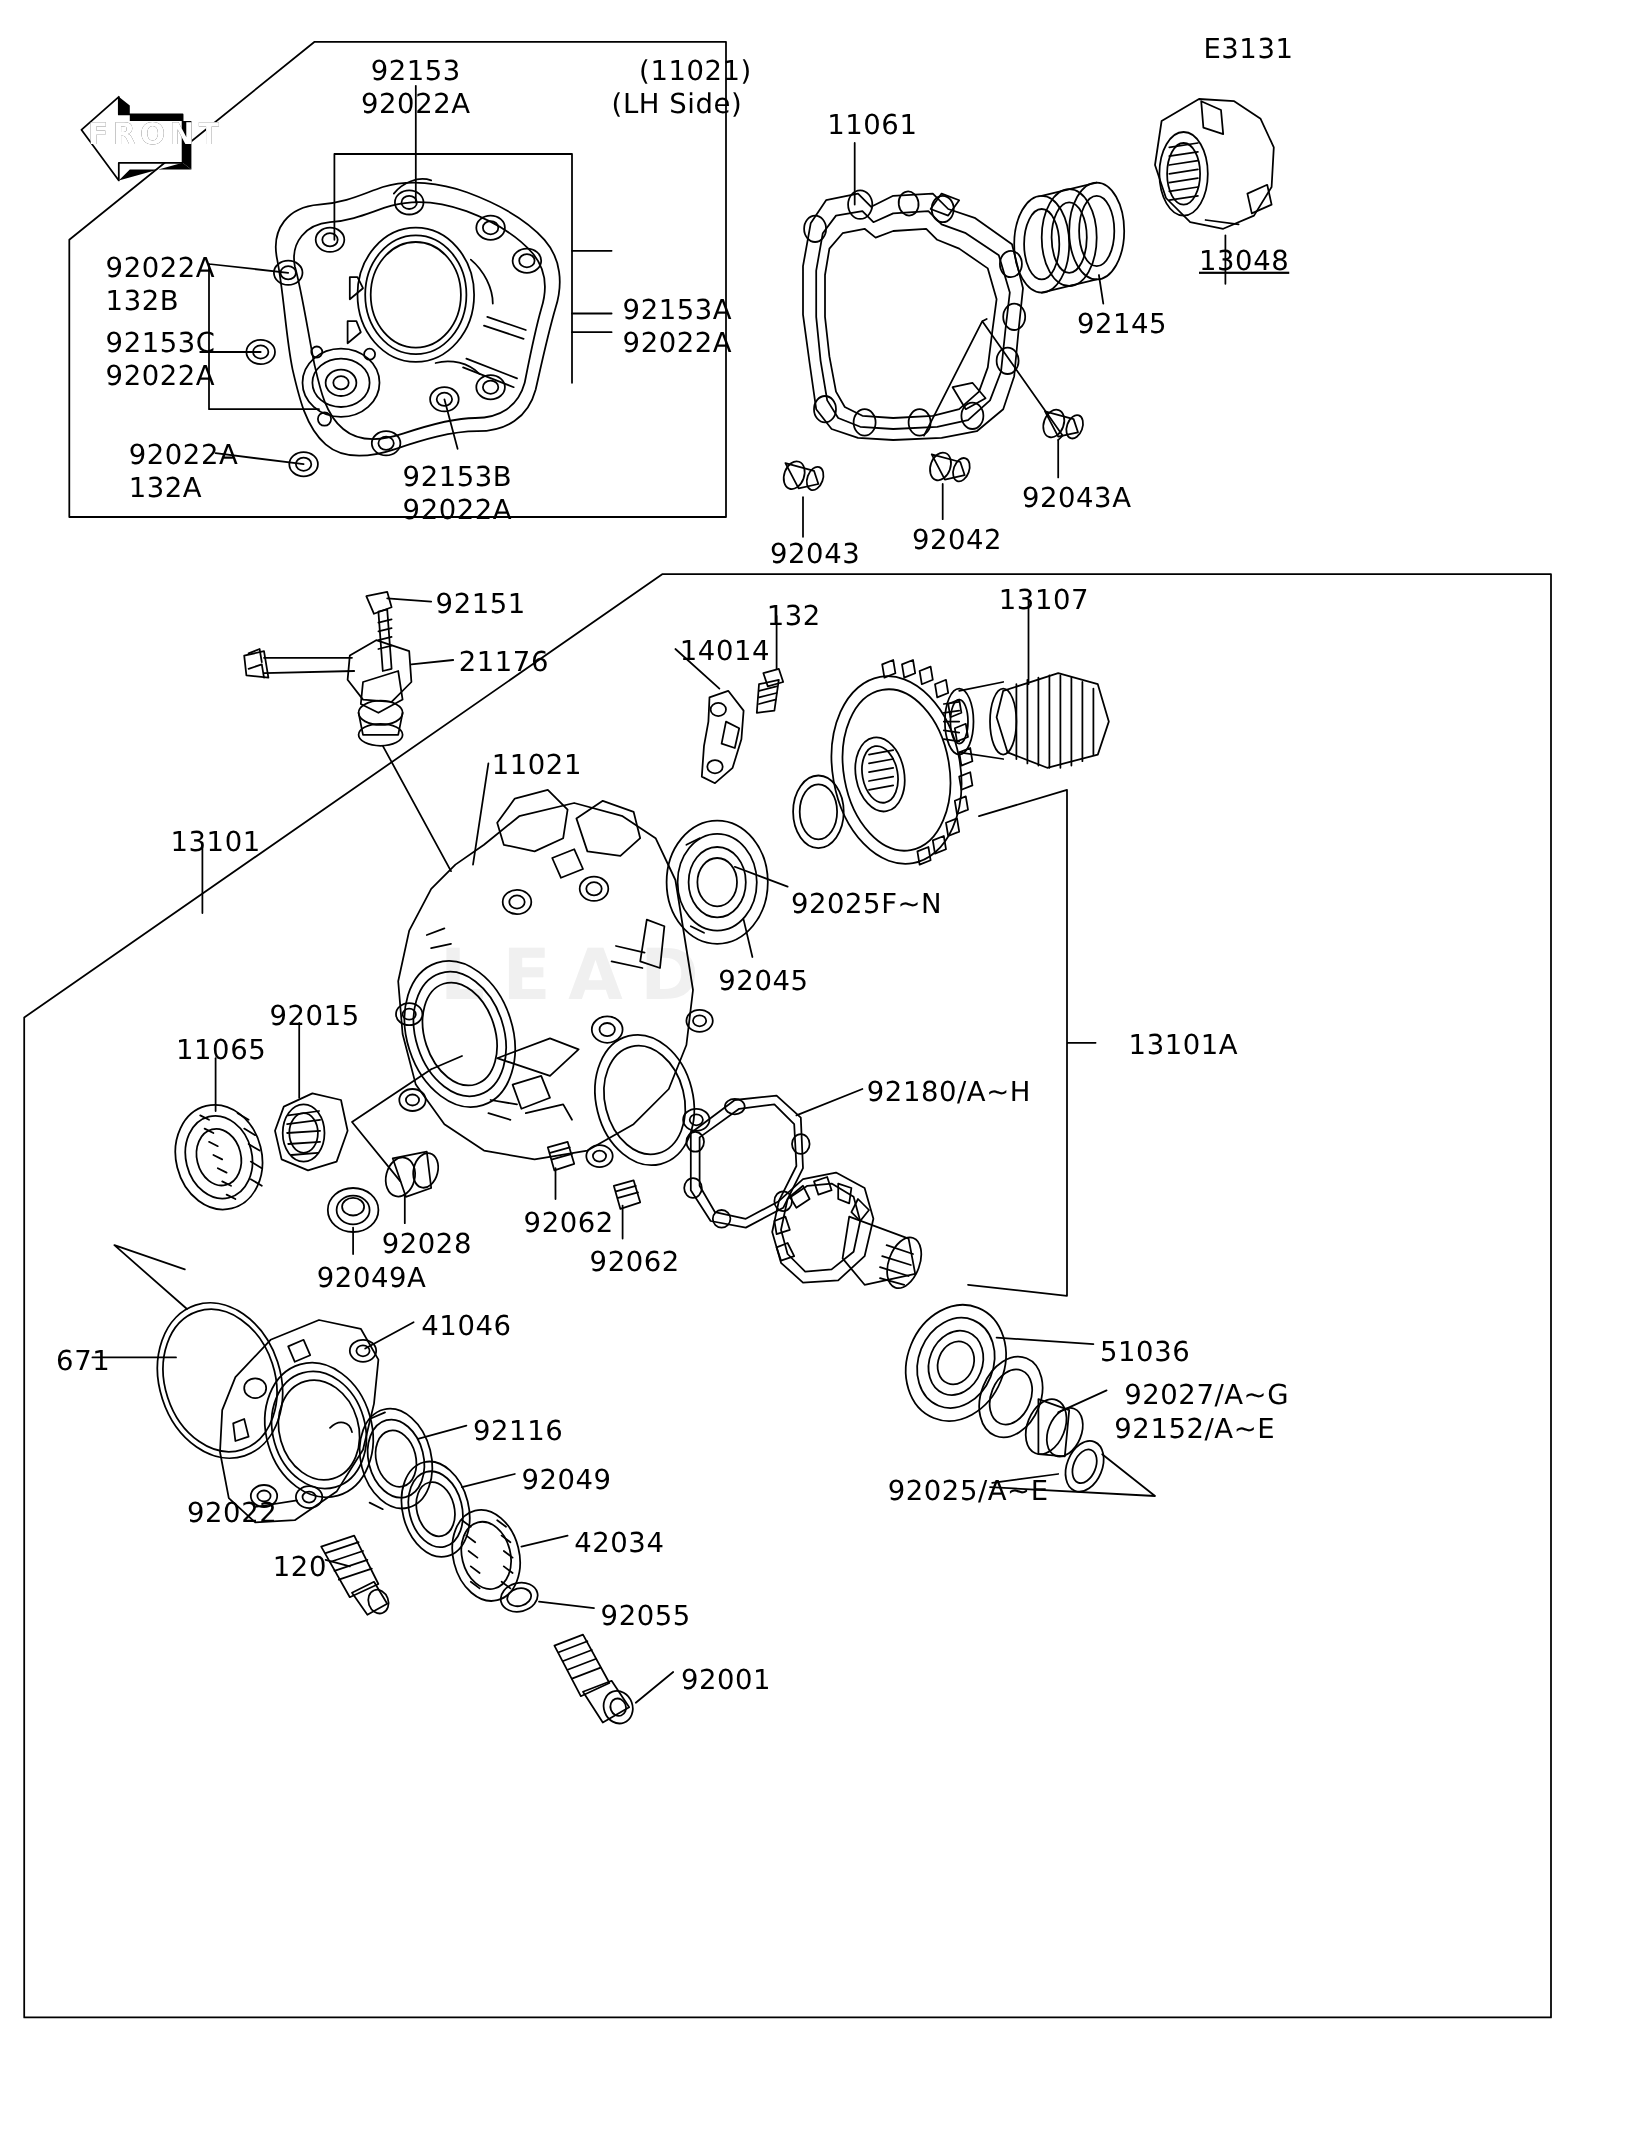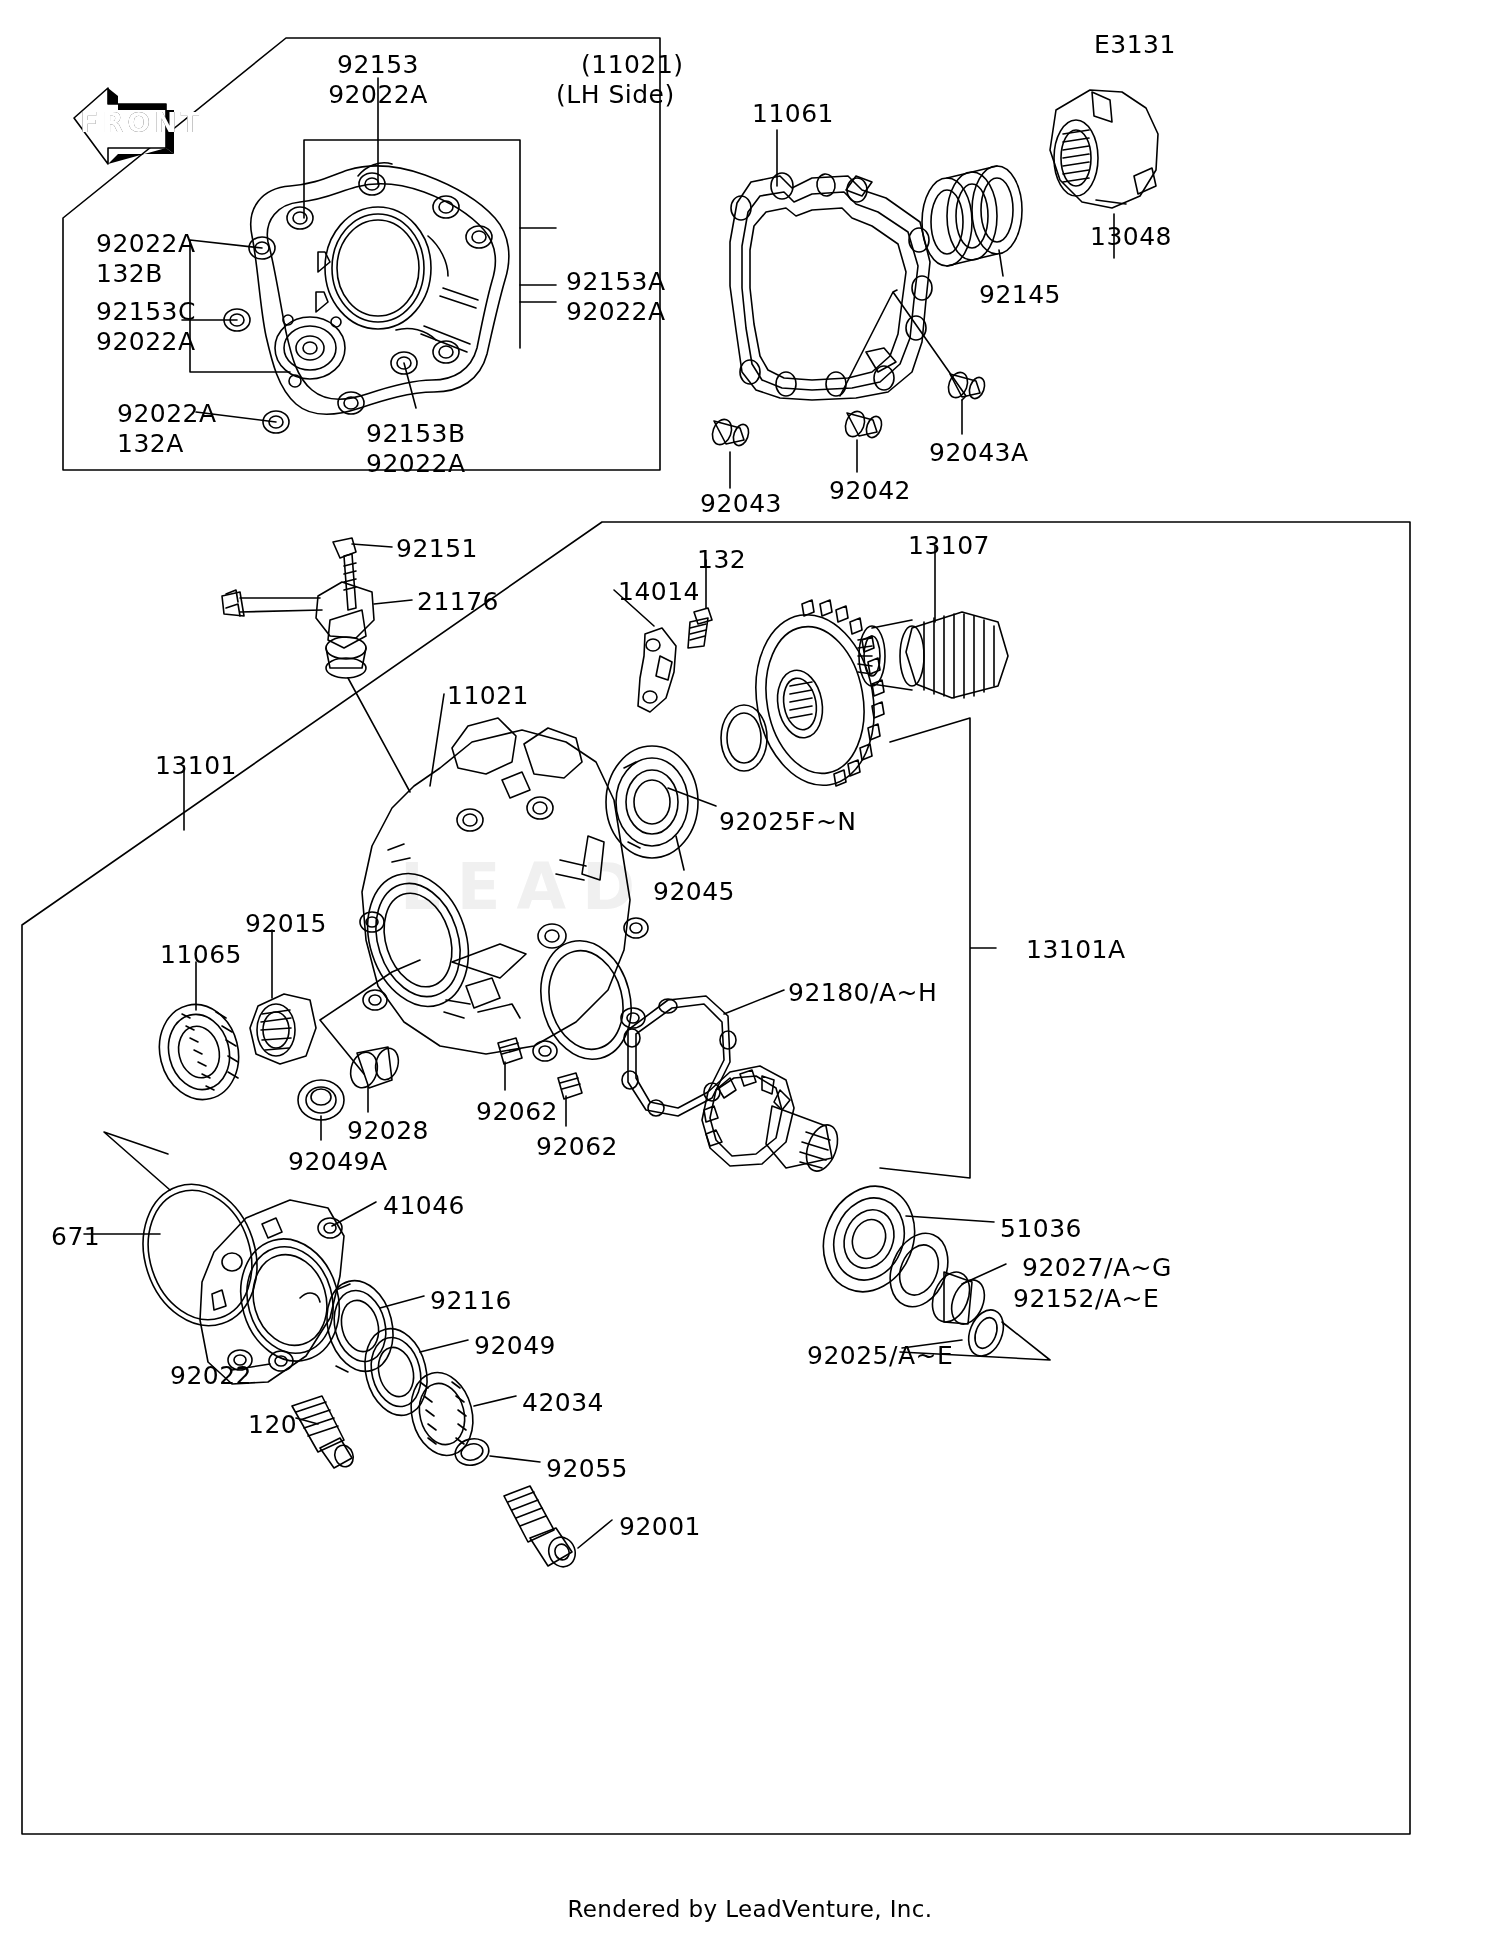--- a/index.html
+++ b/index.html
@@ -521,21 +521,21 @@
 92022A</div>
   <div class="lbl" style="left:117px;top:399px;">92022A
 132A</div>
   <div class="lbl" style="left:366px;top:419px;">92153B
 92022A</div>
   <div class="lbl" style="left:566px;top:267px;">92153A
 92022A</div>
 
   <div class="lbl" style="left:752px;top:99px;">11061</div>
   <div class="lbl" style="left:979px;top:280px;">92145</div>
-  <div class="lbl" style="left:1090px;top:222px;">13048</div>
+  <div class="lbl" style="left:1090px;top:222px;text-decoration:underline;">13048</div>
   <div class="lbl" style="left:700px;top:489px;text-align:right;">92043</div>
   <div class="lbl" style="left:829px;top:476px;">92042</div>
   <div class="lbl" style="left:929px;top:438px;">92043A</div>
 
   <div class="lbl" style="left:396px;top:534px;">92151</div>
   <div class="lbl" style="left:417px;top:587px;">21176</div>
   <div class="lbl" style="left:618px;top:577px;">14014</div>
   <div class="lbl" style="left:697px;top:545px;">132</div>
   <div class="lbl" style="left:908px;top:531px;">13107</div>
   <div class="lbl" style="left:447px;top:681px;">11021</div>
@@ -557,15 +557,14 @@
   <div class="lbl" style="left:170px;top:1361px;">92022</div>
   <div class="lbl" style="left:522px;top:1388px;">42034</div>
   <div class="lbl" style="left:248px;top:1410px;">120</div>
   <div class="lbl" style="left:546px;top:1454px;">92055</div>
   <div class="lbl" style="left:619px;top:1512px;">92001</div>
   <div class="lbl" style="left:1000px;top:1214px;">51036</div>
   <div class="lbl" style="left:1022px;top:1253px;text-align:right;">92027/A~G</div>
   <div class="lbl" style="left:1013px;top:1284px;">92152/A~E</div>
   <div class="lbl" style="left:807px;top:1341px;">92025/A~E</div>
 
-  <div class="footer">Rendered by LeadVenture, Inc.</div>
 
 </div>
 
 </body></html>

